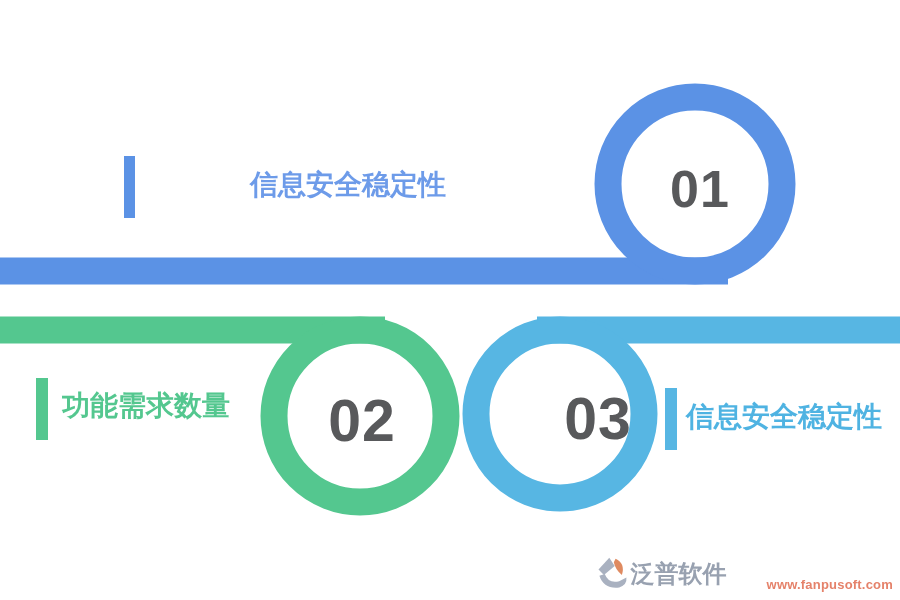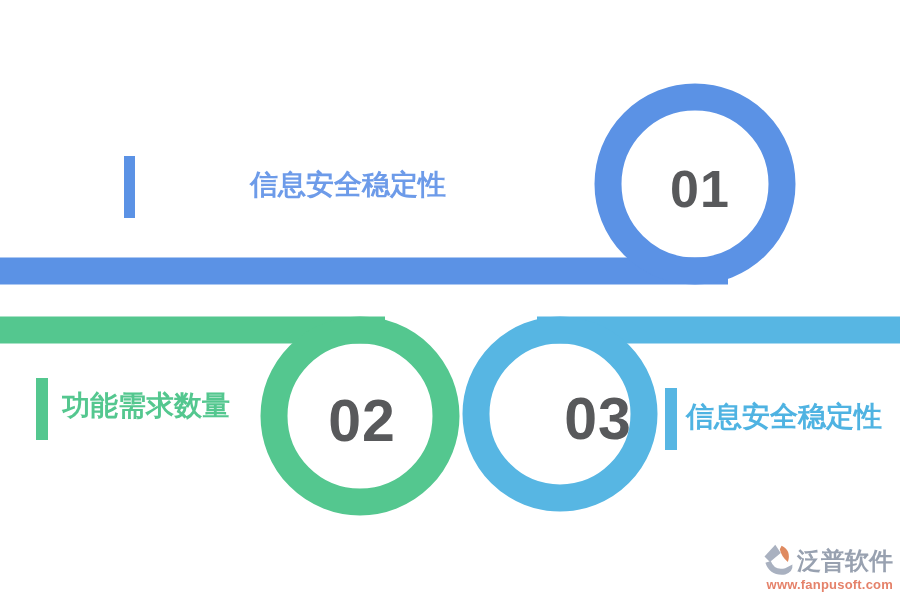--- a/index.html
+++ b/index.html
@@ -42,21 +42,21 @@
     letter-spacing: 0px;
   }
   .lbl-1 { left: 250px; top: 170px; }
   .lbl-2 { left: 62px;  top: 391px; }
   .lbl-3 { left: 686px; top: 402px; }
   .watermark {
     position: absolute;
     right: 7px;
     bottom: 8px;
     display: flex;
-    flex-direction: column;
+    flex-direction: row;
     align-items: flex-end;
   }
   .wm-row {
     display: flex;
     align-items: center;
     gap: 2px;
   }
   .wm-brand {
     font-size: 24px;
     font-weight: bold;
@@ -108,16 +108,16 @@
 
   <div class="watermark">
     <div class="wm-row">
       <svg width="34" height="36" viewBox="0 0 36 40">
         <path d="M 3 15 L 15 2 L 21 11 L 9 21 Z" fill="#A9B1C0"></path>
         <path d="M 22 3 Q 33 8 29 21 Q 22 16 20 7 Z" fill="#DF8A60"></path>
         <path d="M 4 22 Q 9 37 26 35 Q 35 32 34 24 L 26 28 Q 14 31 10 20 Z" fill="#A9B1C0"></path>
       </svg>
       <span class="wm-brand" style="color: rgb(152, 161, 176);">泛普软件</span>
     </div>
-    <span class="wm-url" style="color: rgb(229, 130, 106);">www.fanpusoft.com</span>
+    <span class="wm-url" style="color: rgb(229, 130, 106); margin-left: 40px;">www.fanpusoft.com</span>
   </div>
 
 </div>
 
 </body></html>

